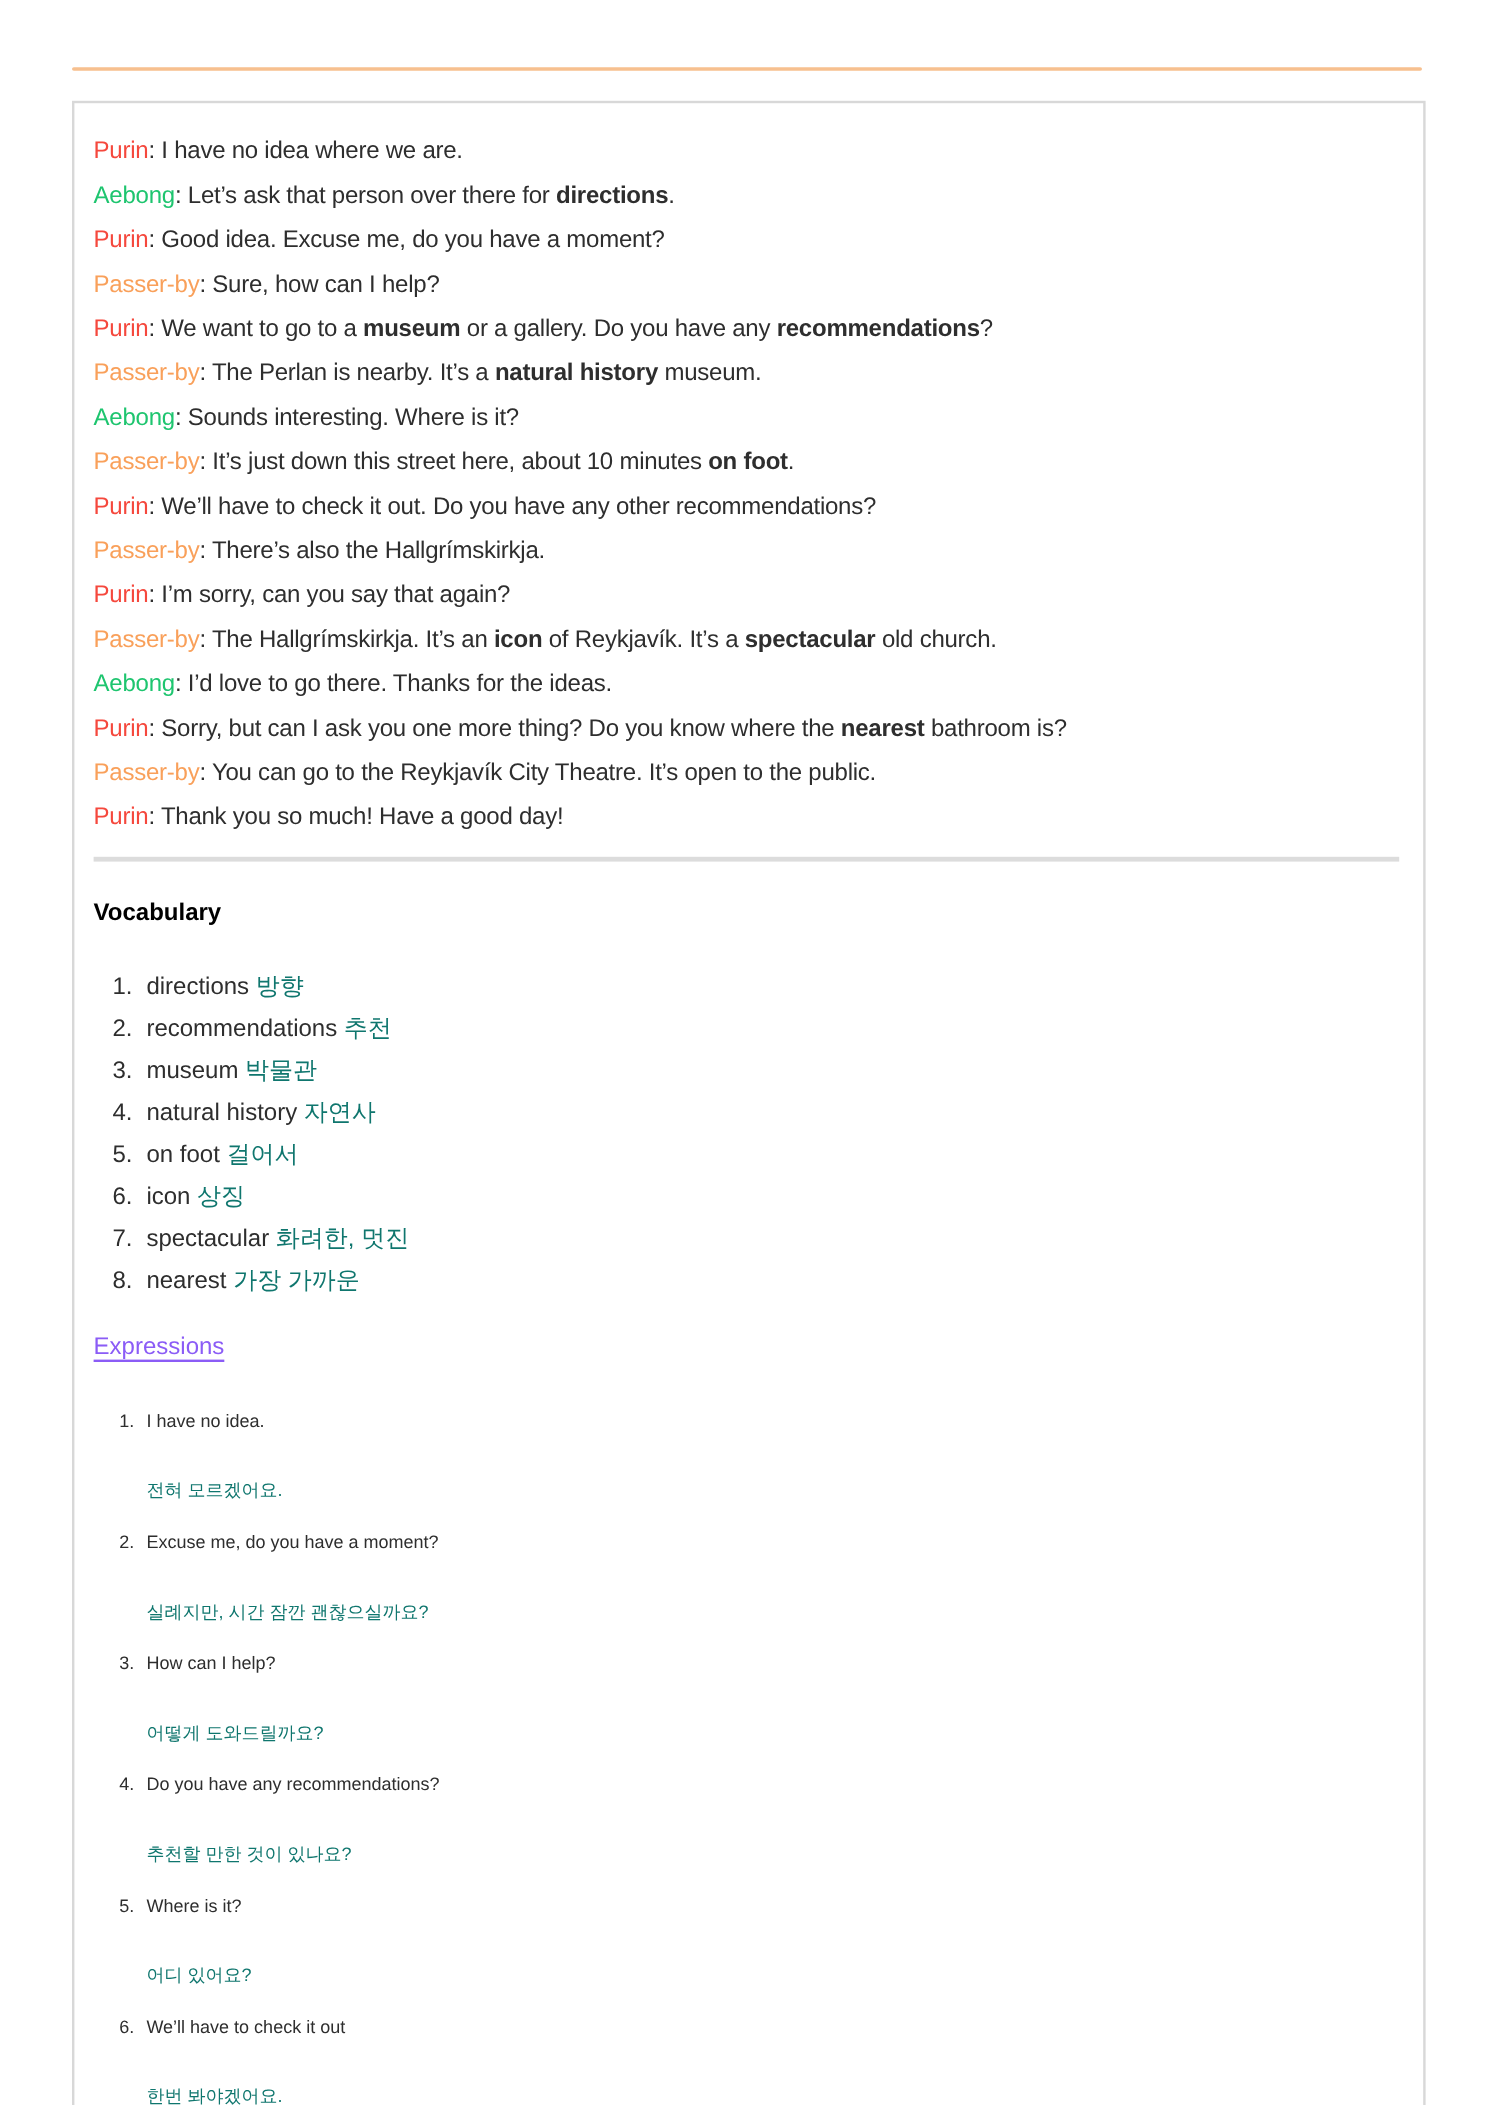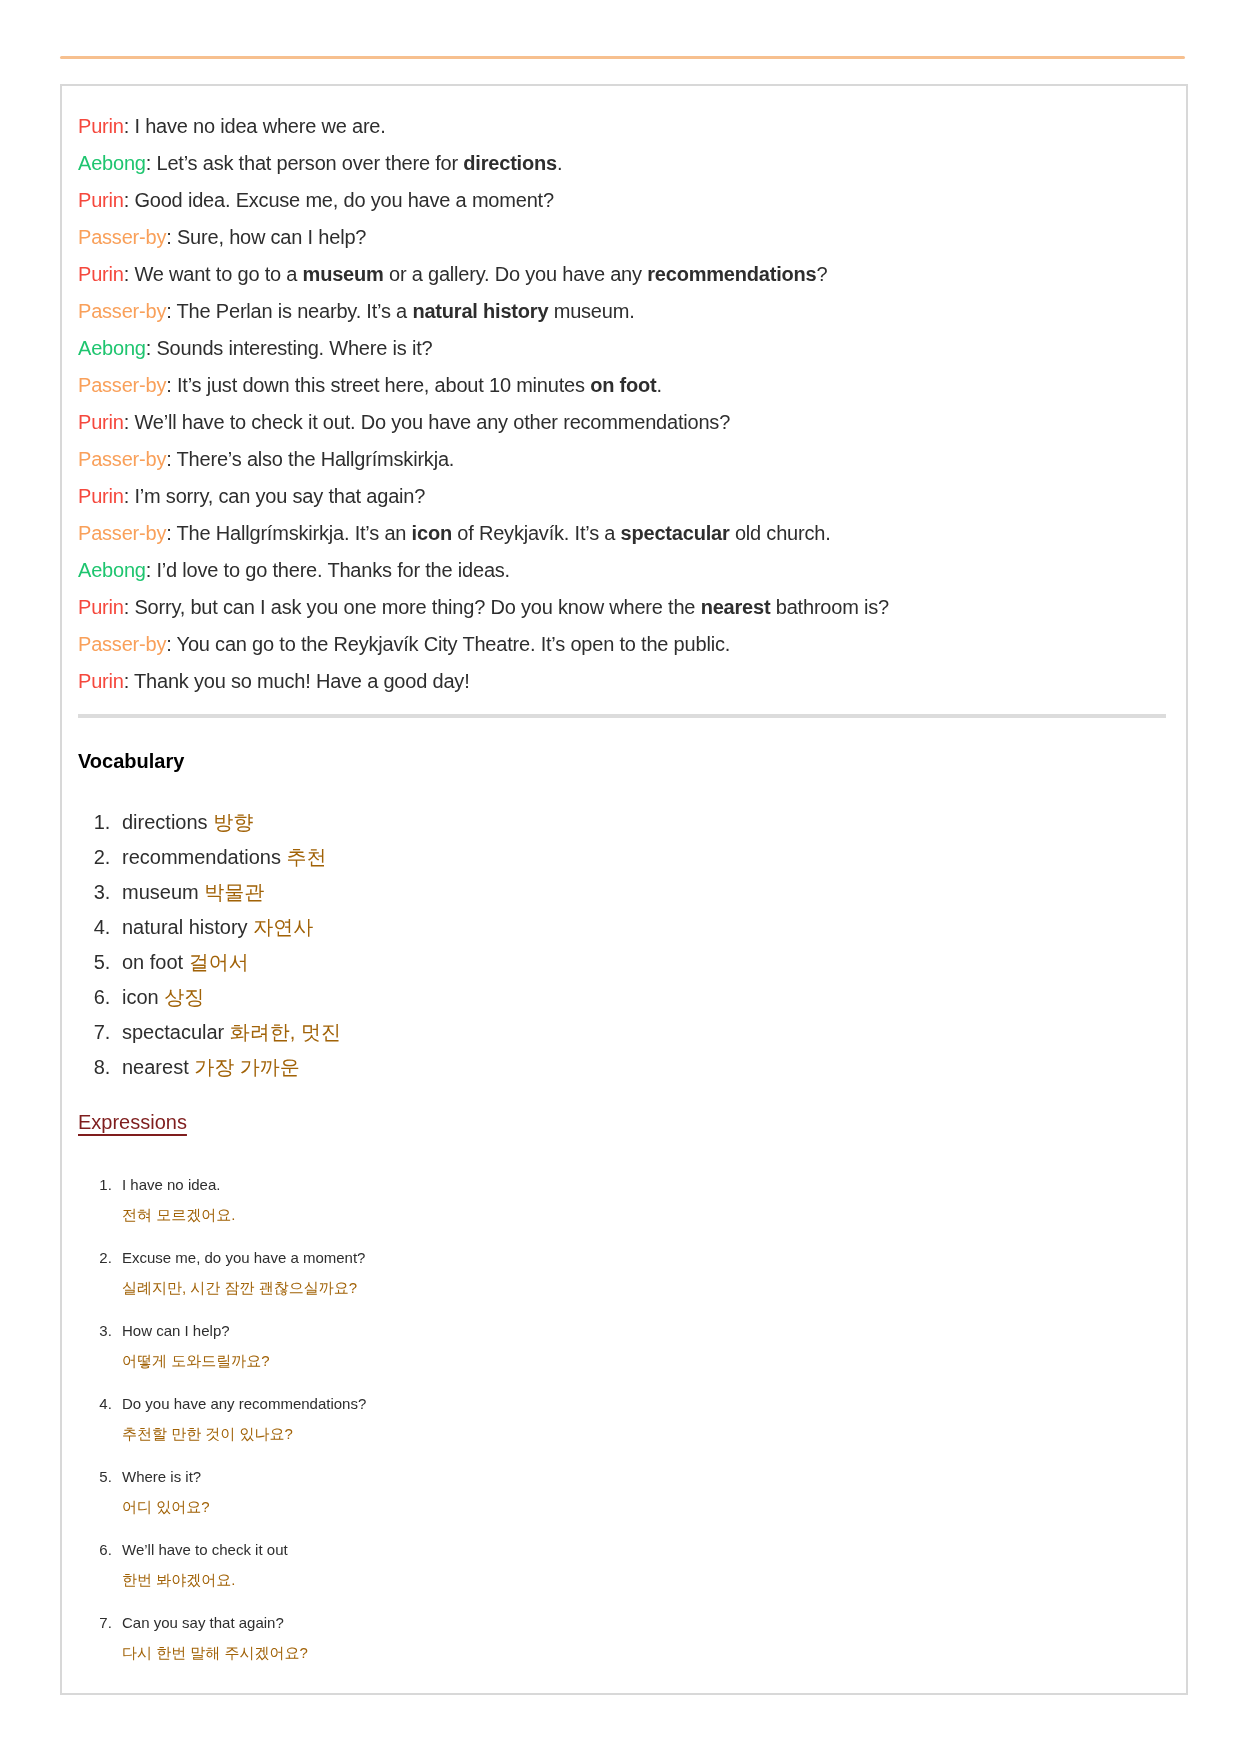--- a/index.html
+++ b/index.html
@@ -65,39 +65,40 @@
   }
   ol.vocab-list li {
     line-height: 31px;
     margin-bottom: 4px;
     padding-left: 6px;
   }
   .expr-title {
     margin-top: 24px;
     font-size: 20px;
     font-weight: 400;
-    color: #7f1d1d;
+    color: #8b5cf6;
     text-decoration: underline;
     text-underline-offset: 5px;
     text-decoration-thickness: 2px;
     display: inline-block;
   }
   ol.expr-list {
     margin: 36px 0 0 0;
     padding-left: 38px;
     font-size: 15px;
     color: #2e2e2e;
   }
   ol.expr-list li {
     line-height: 30px;
     margin-bottom: 13px;
     padding-left: 6px;
   }
   .ko {
-    color: #a16207;
+    color: #0f766e;
+    margin-top: 28px;
   }
   .en {
     color: #2e2e2e;
   }
 </style>
 </head>
 <body>
 
 <div class="page">
   <hr class="top-rule">

